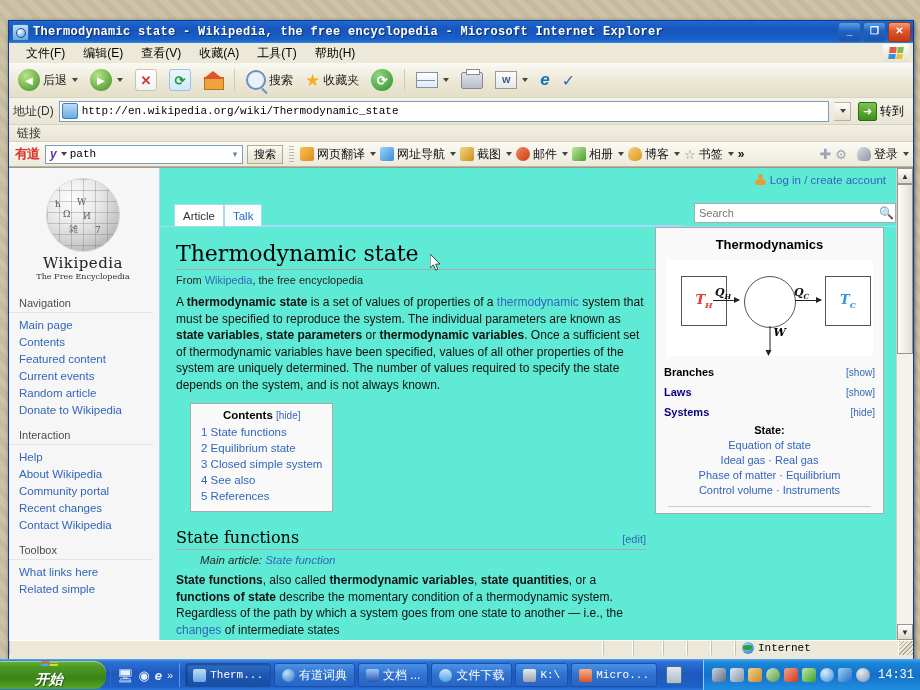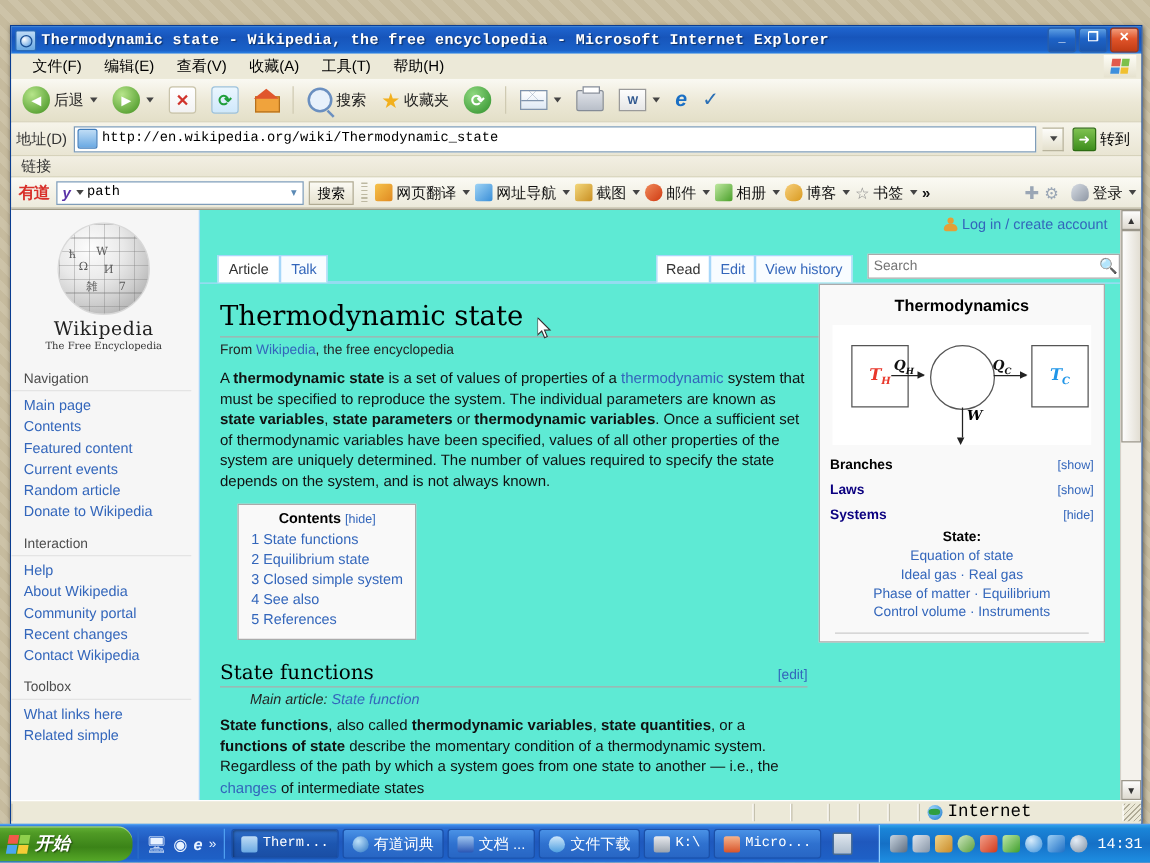--- a/index.html
+++ b/index.html
@@ -244,40 +244,41 @@
   
   .vscroll{
     width:16px;flex:0 0 16px;background:#f0f0eb;border-left:1px solid #d4d0c8;
     display:flex;flex-direction:column;align-items:center;
   }
   .sc-btn{width:16px;height:16px;background:linear-gradient(to bottom,#fdfdfd,#dedad0);border:1px solid #9a968a;box-sizing:border-box;display:flex;align-items:center;justify-content:center;font-size:8px;color:#333;}
   .sc-track{flex:1;width:16px;background:#f4f2ec;position:relative;}
   .sc-thumb{position:absolute;left:0;top:0;width:16px;height:170px;background:linear-gradient(to right,#fdfdfd,#e2ded3);border:1px solid #9a968a;box-sizing:border-box;}
   
   .statusbar{
-    height:18px;flex:0 0 18px;background:#ece9d8;display:flex;align-items:center;
-    border-top:1px solid #fff;font-size:14px;font-family:"Liberation Mono",monospace;
+    height:18px;flex:0 0 18px;background:#ece9d8;display:flex;
+    border-top:1px solid #fff;font-size:11px;font-family:"Liberation Mono",monospace;
   }
   .st-cell{height:14px;border-left:1px solid #c5c1ae;border-right:1px solid #fff;flex:0 0 auto;}
   .st-first{flex:1;}
   .st-zone{display:flex;align-items:center;gap:4px;padding:0 6px;}
   .globe-sm{width:12px;height:12px;border-radius:50%;background:radial-gradient(circle at 35% 30%,#9fd8ff,#1c78c8);position:relative;overflow:hidden;}
   .globe-sm:after{content:"";position:absolute;left:1px;top:3px;width:9px;height:5px;background:#2f9e3f;border-radius:40%;}
   .grip-res{width:14px;height:14px;margin-left:auto;background:repeating-linear-gradient(135deg,#b0ab97 0 1px,transparent 1px 3px);}
   
   .taskbar{
     position:absolute;left:0;bottom:0;width:920px;height:30px;
     background:linear-gradient(to bottom,#3f8ae8 0%,#2b6fd4 8%,#1f58bd 45%,#1e60c6 90%,#2c7ae0 100%);
     border-top:1px solid #4f9ff0;display:flex;align-items:center;
   }
   .startbtn{
     height:28px;min-width:86px;margin:1px 4px 1px 0;
     background:linear-gradient(to bottom,#64b236 0%,#4f9a25 20%,#3b8318 60%,#56a827 100%);
     border-radius:0 12px 12px 0;display:flex;align-items:center;gap:5px;padding:0 14px 0 6px;
     box-shadow:inset 0 1px 0 rgba(255,255,255,.45);
+    flex-direction:column;
   }
   .startbtn .flag2{width:17px;height:15px;display:grid;grid-template-columns:1fr 1fr;grid-template-rows:1fr 1fr;gap:1px;transform:skewX(-10deg);}
   .startbtn .flag2 i:nth-child(1){background:#f05a4a;}
   .startbtn .flag2 i:nth-child(2){background:#8fd04d;}
   .startbtn .flag2 i:nth-child(3){background:#4aa7f0;}
   .startbtn .flag2 i:nth-child(4){background:#f5cc35;}
   .startbtn .slbl{color:#fff;font-size:14px;font-weight:bold;font-style:italic;text-shadow:1px 1px 1px rgba(0,0,0,.45);}
   .qlaunch{display:flex;align-items:center;gap:5px;padding:0 6px;border-left:1px solid #2b6ec9;border-right:1px solid #4f9ff0;height:24px;}
   .ql-i{font-size:13px;color:#e8f2ff;}
   .tasks{display:flex;align-items:center;gap:3px;padding-left:5px;flex:1;overflow:hidden;}
@@ -509,25 +510,20 @@
           <div class="loginline">
             <div class="usericon"></div>
             <span>Log in / create account</span>
           </div>
         </div>
 
         <div class="tabrow">
           <div class="tab active">Article</div>
           <div class="tab">Talk</div>
           <div class="tabfill"></div>
-          <div class="rtabs">
-            <div class="rtab active">Read</div>
-            <div class="rtab">Edit</div>
-            <div class="rtab">View history</div>
-          </div>
           <div class="searchbox">
             <input placeholder="Search" style="">
             <div class="searchicon">🔍</div>
           </div>
         </div>
 
         <div class="article">
 
           <div class="infobox">
             <div class="ib-title">Thermodynamics</div>

